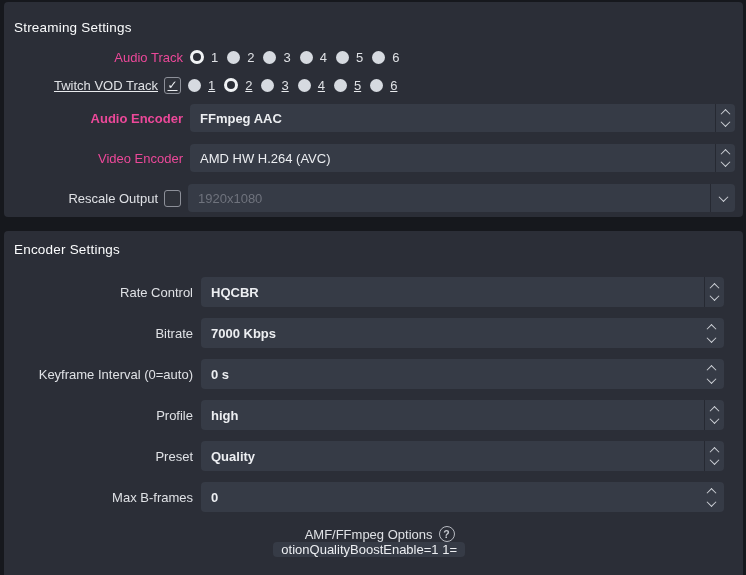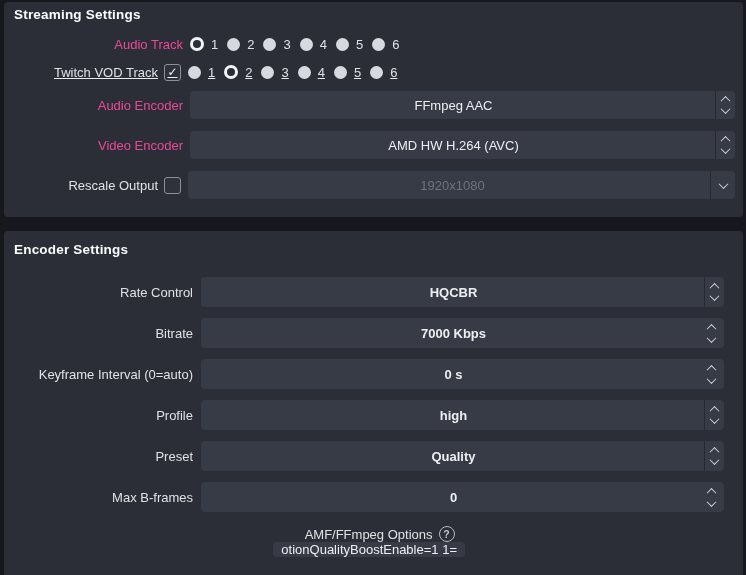--- a/index.html
+++ b/index.html
@@ -15,24 +15,24 @@
     position: absolute;
     left: 4px;
     width: 739px;
     background: #2b2e37;
     border-radius: 4px;
   }
   #panel-streaming { top: 2px; height: 215px; }
   #panel-encoder   { top: 231px; height: 370px; }
 
   .section-title {
-    font-weight: bold;
+    font-weight: normal;
     font-size: 13.5px;
     color: #fbfcfd;
-    padding: 5px 0 0 10px;
+    padding: 18px 0 0 10px;
     letter-spacing: 0.2px;
   }
 
   .row { display: flex; align-items: center; padding-left: 10px; }
 
   
   .s-label  { width: 169px; text-align: right; color: #ec4899; flex: none; margin-right: 7px; }
   .s-label-short { width: 144px; text-align: right; color: #dfe1e5; flex: none; margin-right: 6px; }
   .s-field-row { padding-right: 8px; }
 
@@ -45,21 +45,20 @@
   .combo, .spin, .textfield {
     position: relative;
     flex: 1;
     background: #363b46;
     border-radius: 4px;
     display: flex;
     align-items: center;
     padding: 0 28px 0 10px;
     color: #eceef1;
     cursor: default;
-    justify-content: center;
   }
   .h28 { height: 28px; }
   .h30 { height: 30px; font-weight: bold; }
 
   .combo-seg {
     position: absolute; right: 0; top: 0; bottom: 0; width: 20px;
     border-left: 1px solid #262932;
     display: flex; flex-direction: column; align-items: center; justify-content: center;
     gap: 4px;
     border-radius: 0 4px 4px 0;
@@ -191,21 +190,21 @@
         <span class="radio"></span>
         <span class="radio-num">5</span>
       </div>
       <div class="radio-opt">
         <span class="radio"></span>
         <span class="radio-num">6</span>
       </div>
     </div>
   </div>
 
-  <div class="row s-field-row" style="margin-top:9px;">
+  <div class="row s-field-row" style="margin-top:9px;font-weight:bold;">
     <div class="s-label">Audio Encoder</div>
     <div class="combo h28">
       <span>FFmpeg AAC</span>
       <span class="combo-seg">
         <i class="chev up"></i>
         <i class="chev down"></i>
       </span>
     </div>
   </div>
 

